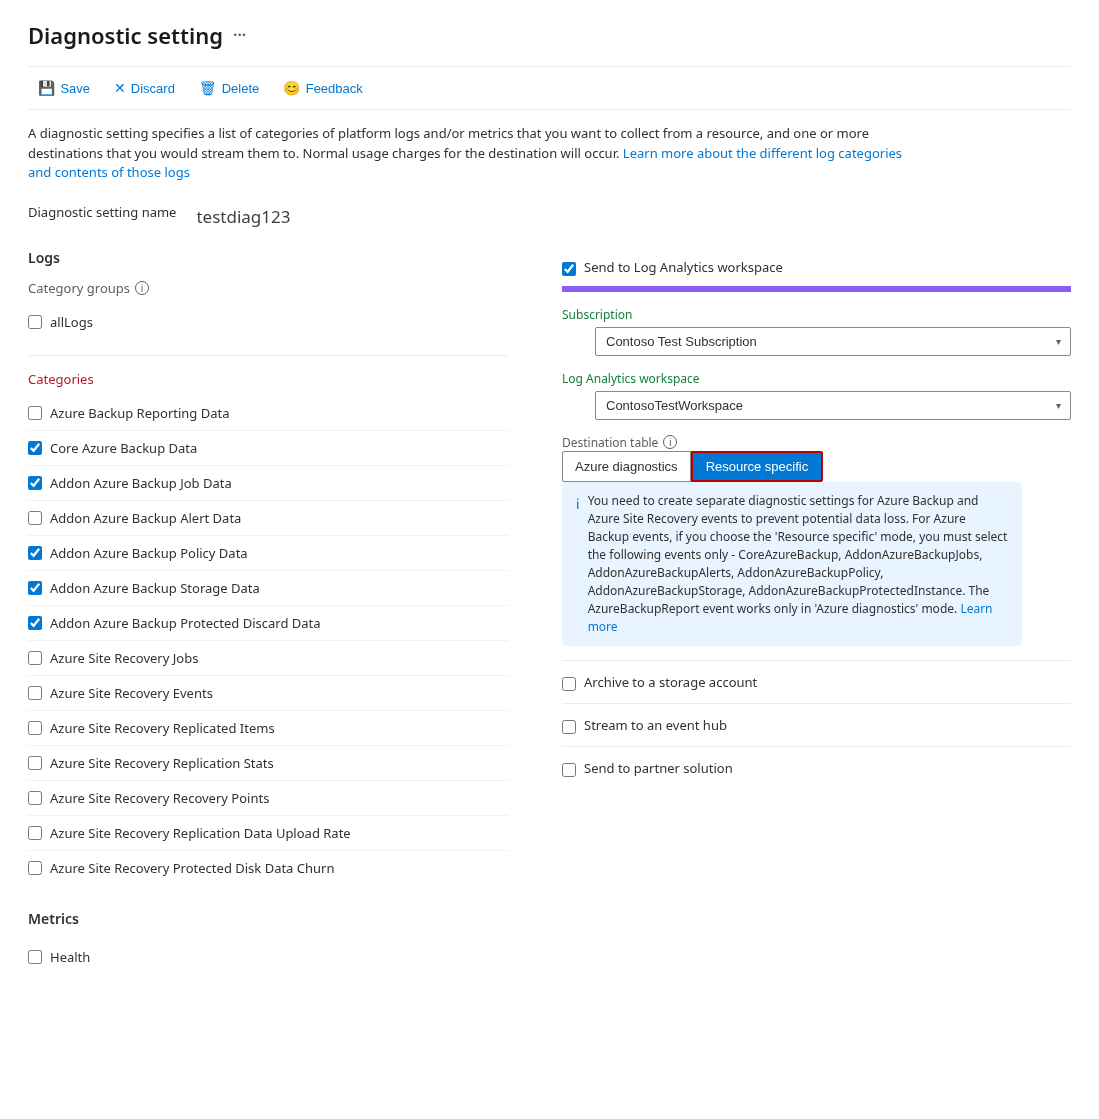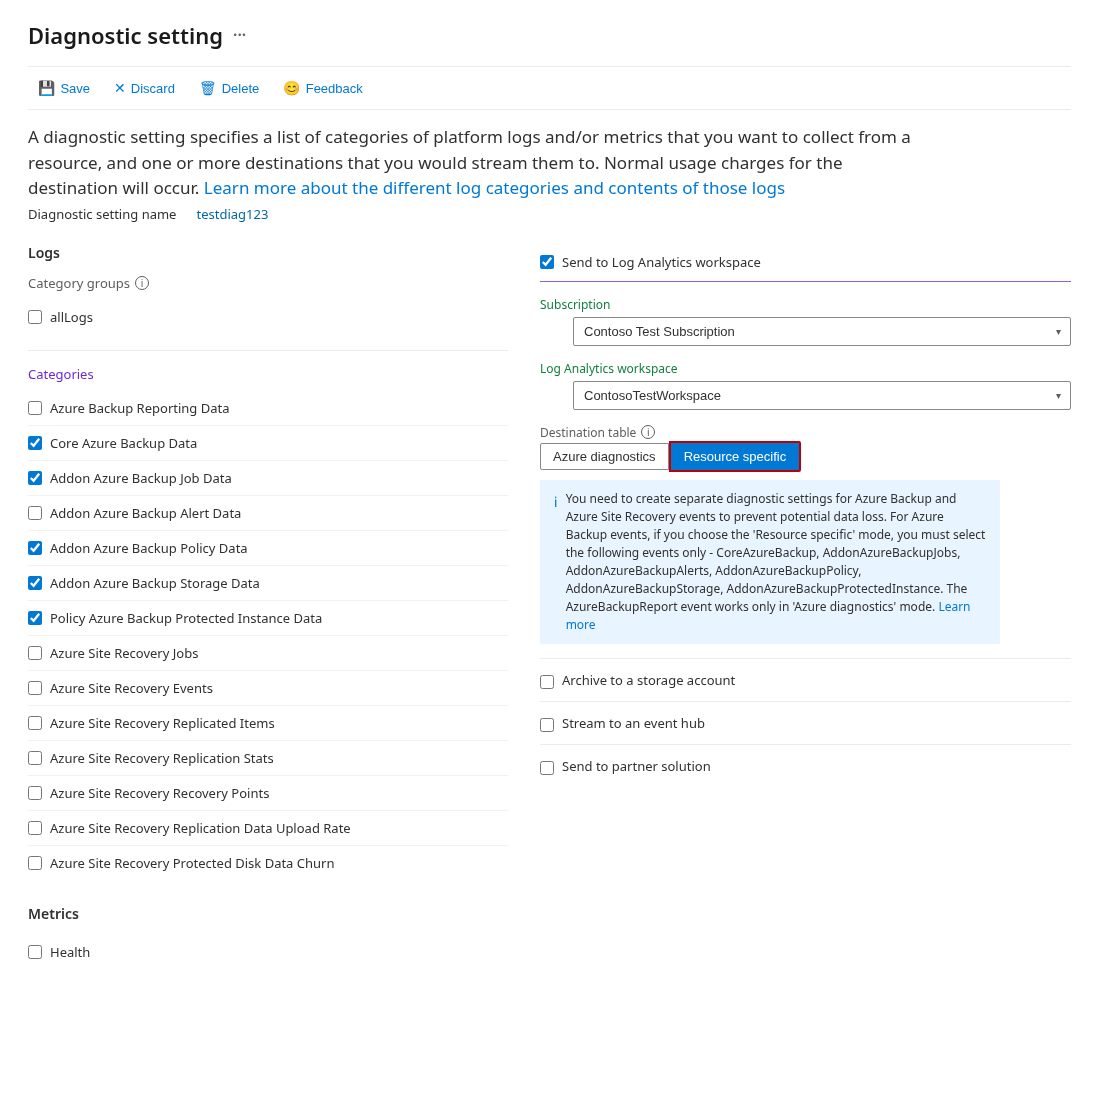--- a/index.html
+++ b/index.html
@@ -41,38 +41,38 @@
       padding: 5px 10px;
       border: none;
       background: transparent;
       color: #0078d4;
       font-size: 13px;
       cursor: pointer;
       border-radius: 2px;
     }
     .toolbar-btn .icon { font-size: 14px; }
     .description {
-      font-size: 17px;
+      font-size: 13px;
       line-height: 1.5;
       color: #323130;
-      margin-bottom: 4px;
+      margin-bottom: 14px;
       max-width: 900px;
     }
     .description a { color: #0078d4; text-decoration: none; }
     .setting-name-row {
       display: flex;
       align-items: center;
       gap: 20px;
       margin-bottom: 20px;
     }
     .setting-name-label { font-size: 13px; color: #323130; }
-    .setting-name-value { font-size: 13px; color: #0369a1; font-weight: 400; }
+    .setting-name-value { font-size: 17px; color: #404040; font-weight: 400; margin-top: 8px; }
     .main-content {
       display: flex;
-      gap: 32px;
+      gap: 54px;
       align-items: flex-start;
     }
     .left-panel { flex: 0 0 480px; }
     .right-panel { flex: 1; }
     .section-title {
       font-size: 14px;
       font-weight: 600;
       margin-bottom: 12px;
       color: #323130;
     }
@@ -110,30 +110,30 @@
     .checkbox-row label { font-size: 13px; color: #323130; cursor: pointer; }
     input[type="checkbox"] {
       width: 14px;
       height: 14px;
       cursor: pointer;
       accent-color: #0078d4;
       flex-shrink: 0;
     }
     .categories-label {
       font-size: 13px;
-      color: #6d28d9;
+      color: #b91c1c;
       margin: 14px 0 8px 0;
     }
     .separator { border: none; border-top: 1px solid #edebe9; margin: 6px 0; }
     .dest-row {
       display: flex;
-      align-items: center;
+      align-items: flex-end;
       gap: 8px;
       padding: 10px 0;
-      border-bottom: 1px solid #8b5cf6;
+      border-bottom: 6px solid #8b5cf6;
     }
     .form-group { margin-bottom: 14px; }
     .form-label { font-size: 12px; color: #15803d; margin-bottom: 4px; }
     .select-wrapper {
       position: relative;
       display: flex;
       align-items: center;
       margin-left: 33px;
     }
     select {
@@ -149,23 +149,21 @@
     }
     .chevron-down {
       position: absolute;
       right: 10px;
       pointer-events: none;
       font-size: 10px;
       color: #605e5c;
     }
     .destination-table-row {
       display: flex;
-      align-items: center;
       gap: 0;
-      margin-bottom: 8px;
     }
     .destination-table-label {
       font-size: 12px;
       color: #605e5c;
       display: flex;
       align-items: center;
       gap: 5px;
     }
     .table-btn {
       padding: 5px 12px;
@@ -291,21 +289,21 @@
         <div class="checkbox-row">
       <input type="checkbox" id="cat5" checked="" style="">
       <label for="cat5">Addon Azure Backup Policy Data</label>
     </div>
         <div class="checkbox-row">
       <input type="checkbox" id="cat6" checked="" style="">
       <label for="cat6">Addon Azure Backup Storage Data</label>
     </div>
         <div class="checkbox-row">
       <input type="checkbox" id="cat7" checked="" style="">
-      <label for="cat7">Policy Azure Backup Protected Instance Data</label>
+      <label for="cat7">Addon Azure Backup Protected Discard Data</label>
     </div>
         <div class="checkbox-row">
       <input type="checkbox" id="cat8" style="">
       <label for="cat8">Azure Site Recovery Jobs</label>
     </div>
         <div class="checkbox-row">
       <input type="checkbox" id="cat9" style="">
       <label for="cat9">Azure Site Recovery Events</label>
     </div>
         <div class="checkbox-row">

